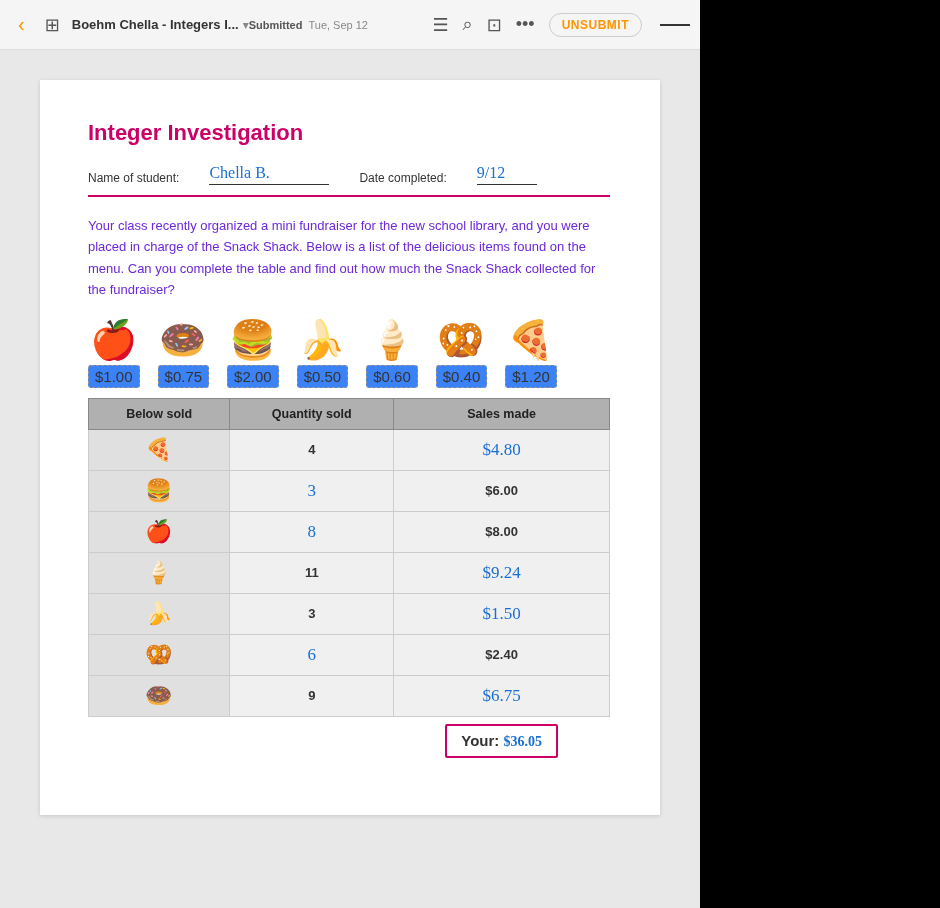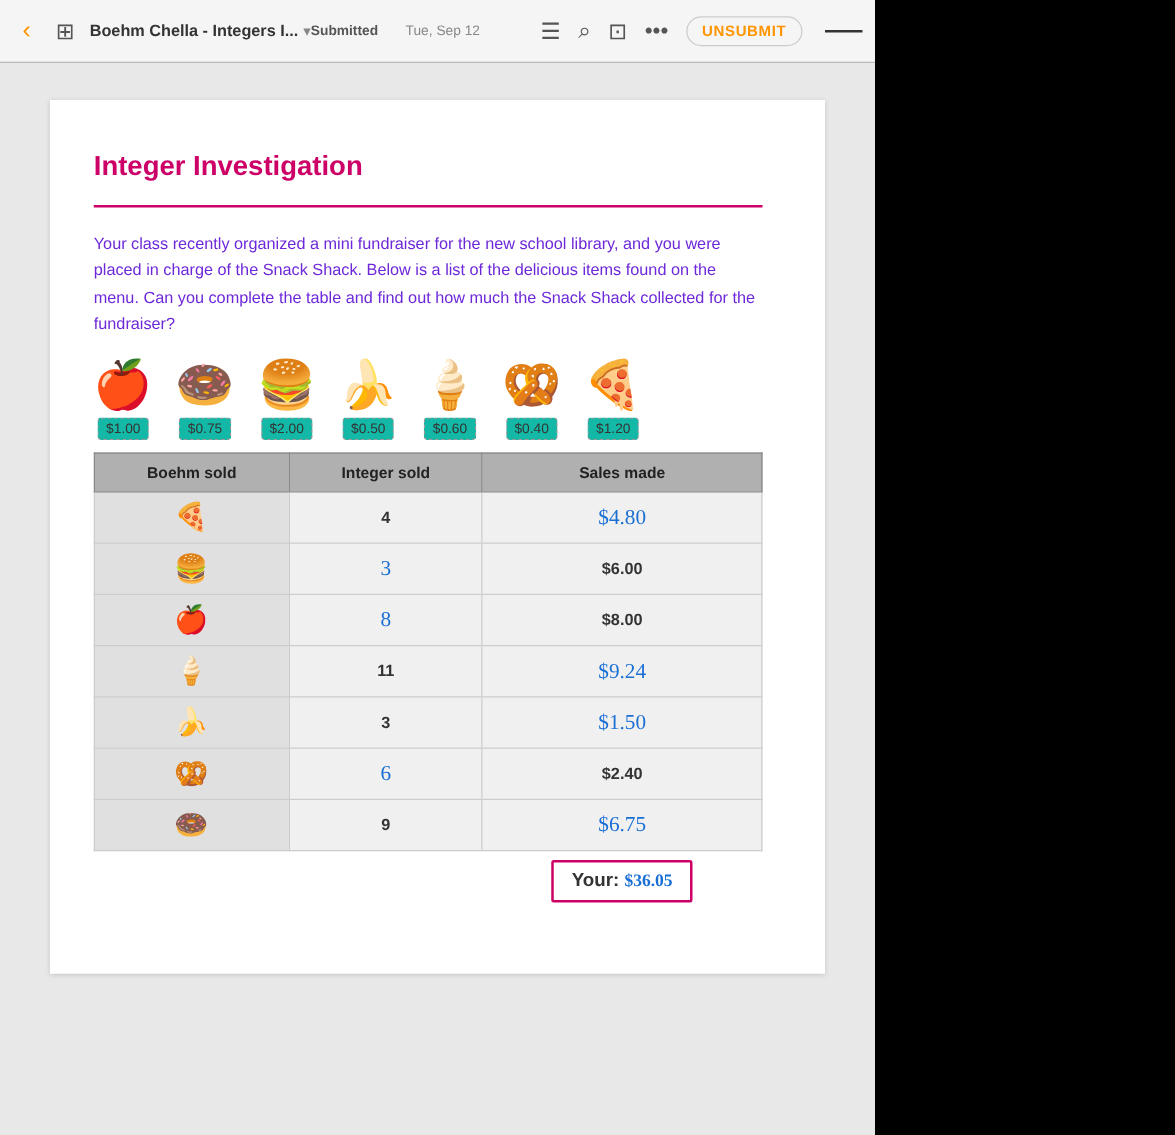--- a/index.html
+++ b/index.html
@@ -102,21 +102,21 @@
       flex-shrink: 0;
       display: flex;
       flex-direction: column;
       align-items: center;
       padding: 30px 0 40px 0;
     }
 
     #doc-page {
       background: #fff;
       width: 620px;
-      padding: 40px 50px 50px 35px;
+      padding: 40px 50px 50px 48px;
       box-shadow: 0 1px 4px rgba(0,0,0,0.15);
     }
 
     
     #right-panel {
       flex: 1;
       background: #000;
     }
 
     
@@ -180,24 +180,24 @@
       gap: 6px;
     }
     .food-emoji {
       font-size: 38px;
       line-height: 1;
     }
     .food-price-box {
       border: 1.5px dashed #999;
       border-radius: 3px;
       padding: 2px 6px;
-      font-size: 11px;
+      font-size: 15px;
       color: #333;
       font-weight: 500;
-      background: #14b8a6;
+      background: #3b82f6;
     }
 
     
     .data-table {
       width: 100%;
       border-collapse: collapse;
       margin-top: 10px;
     }
     .data-table th {
       background: #b0b0b0;
@@ -263,21 +263,21 @@
 <body>
 
 <div id="topbar">
   <span class="tb-back">‹</span>
   <span class="tb-sidebar-icon">⊞</span>
   <div class="tb-title-area">
     <div class="tb-title-row">
       <span class="tb-title">Boehm Chella - Integers I...</span>
       <span class="tb-chevron">▾</span>
     </div>
-    <div style="display:flex;align-items:center;gap:22px;">
+    <div style="display:flex;align-items:center;gap:6px;">
       <span style="font-size:11px;color:#555;font-weight:600;">Submitted</span>
       <span style="font-size:11px;color:#888;">Tue, Sep 12</span>
     </div>
   </div>
   <div class="tb-icons">
     <span class="tb-icon">☰</span>
     <span class="tb-icon">⌕</span>
     <span class="tb-icon">⊡</span>
     <span class="tb-icon">•••</span>
     <button class="tb-unsubmit-btn">UNSUBMIT</button>
@@ -285,20 +285,26 @@
   </div>
 </div>
 
 <div id="main-layout">
 
   <div id="doc-area">
     <div id="doc-page">
 
       <div class="doc-title">Integer Investigation</div>
 
+      <div class="student-info-row">
+        <span class="info-label">Name of student:</span>
+        <span class="info-value">Chella B.</span>
+        <span class="info-label">Date completed:</span>
+        <span class="info-value date">9/12</span>
+      </div>
 
       <hr class="divider-line">
 
       <p class="description">Your class recently organized a mini fundraiser for the new school library, and you were placed in charge of the Snack Shack. Below is a list of the delicious items found on the menu. Can you complete the table and find out how much the Snack Shack collected for the fundraiser?</p>
 
       <div class="food-icons-row" id="food-icons-container">
           <div class="food-icon-item">
     <span class="food-emoji">🍎</span>
     <span class="food-price-box">$1.00</span>
   </div>
@@ -324,22 +330,22 @@
   </div>
           <div class="food-icon-item">
     <span class="food-emoji">🍕</span>
     <span class="food-price-box">$1.20</span>
   </div>
         </div>
 
       <table class="data-table" id="sales-table">
         <thead>
           <tr>
-            <th>Boehm sold</th>
-            <th>Integer sold</th>
+            <th>Below sold</th>
+            <th>Quantity sold</th>
             <th>Sales made</th>
           </tr>
         </thead>
         <tbody id="table-body">
             <tr>
     <td class="icon-cell">🍕</td>
     <td class="qty-printed">4</td>
     <td class="sales-typed">$4.80</td>
   </tr>
             <tr>

